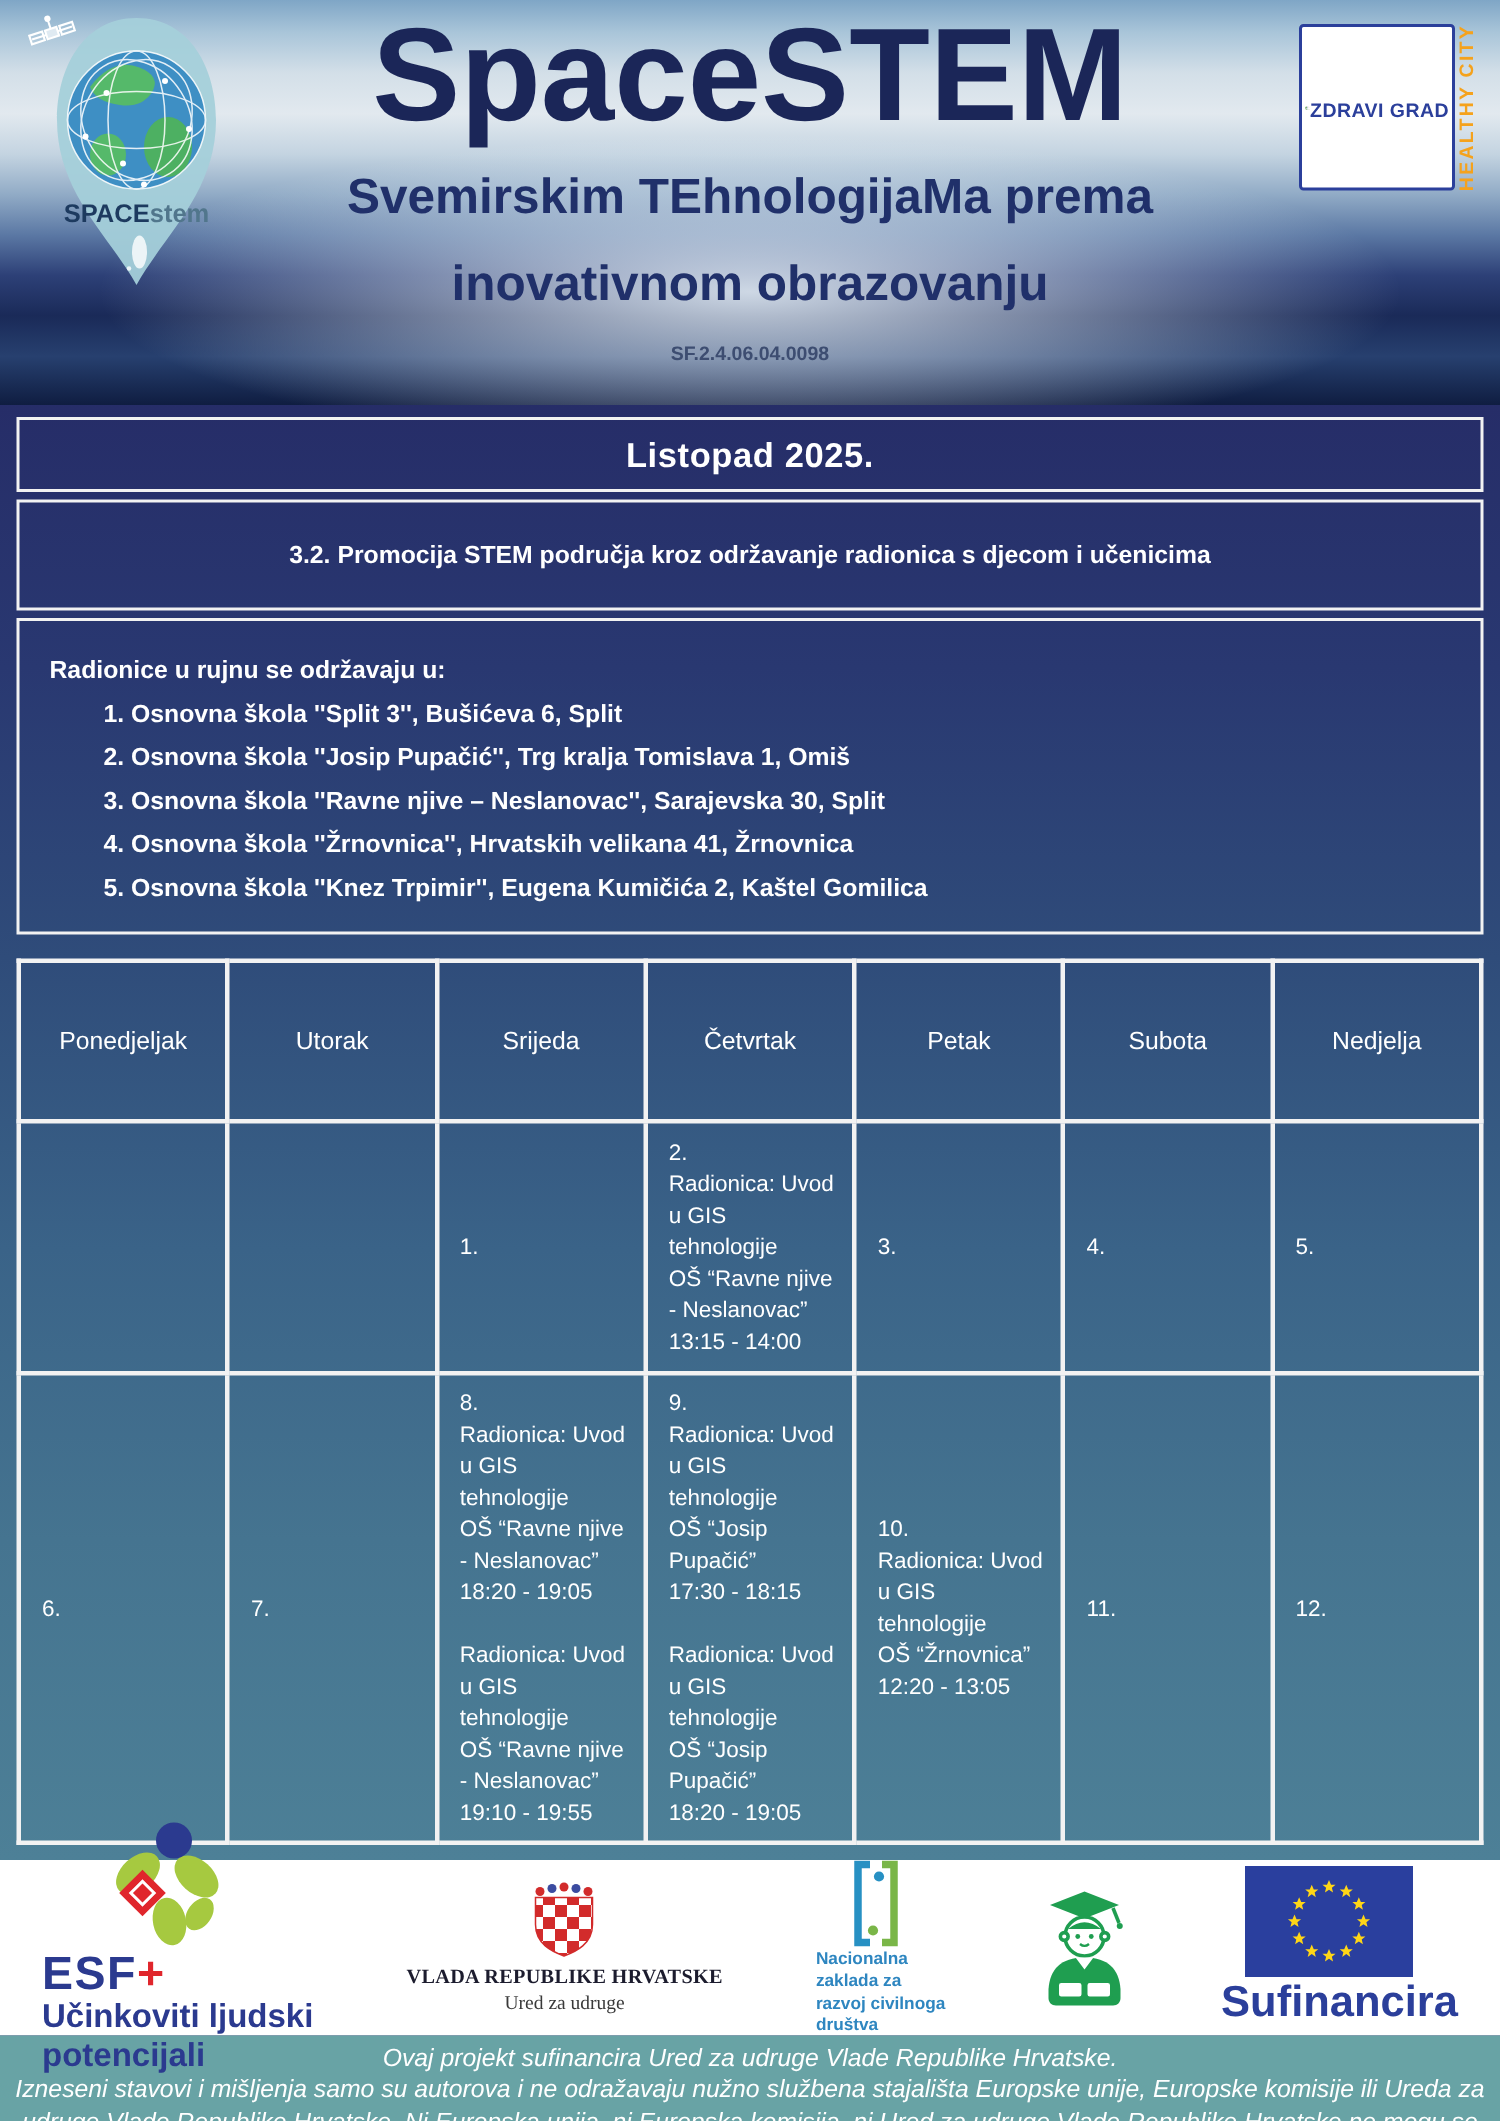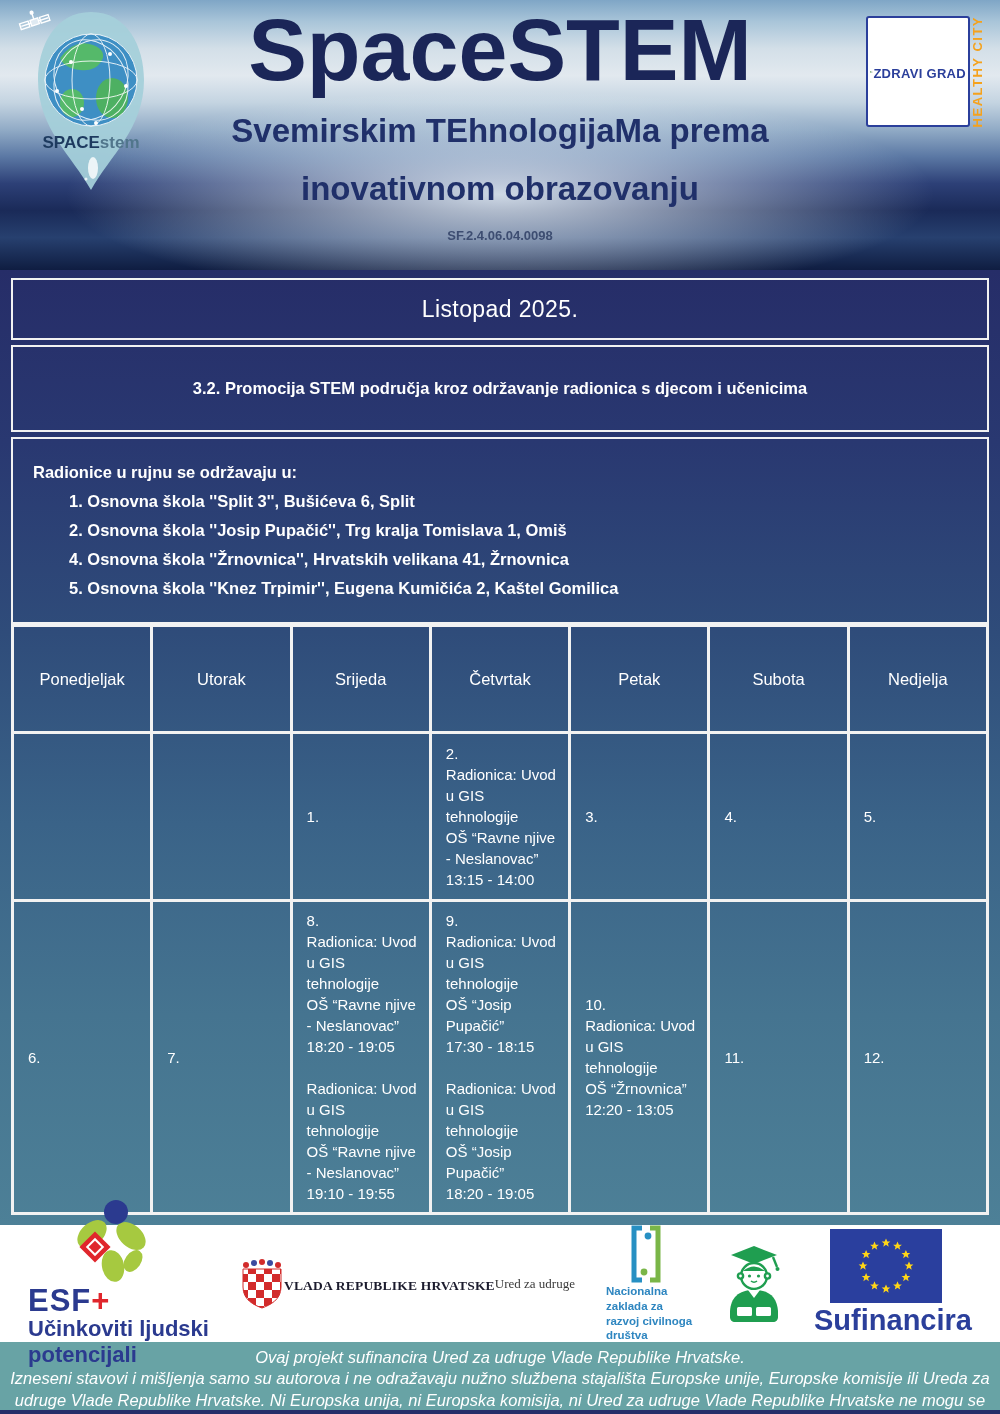--- a/index.html
+++ b/index.html
@@ -26,45 +26,45 @@
     display:flex;flex-direction:row;align-items:center;padding:4px 2px 3px;}
   .city-caption{font-size:13px;font-weight:bold;color:#2b3f9b;letter-spacing:.3px;margin-top:2px;white-space:nowrap;}
   .city-vertical{writing-mode:vertical-rl;transform:rotate(180deg);
     font-size:13px;font-weight:bold;color:#f5a21c;letter-spacing:1.5px;
     display:flex;align-items:center;padding-left:3px;}
 
   
   .body{padding:8px 11px 10px;
     background:linear-gradient(180deg,#262d68 0%,#293871 18%,#2f4c7a 38%,#3a6388 58%,#457490 78%,#4d8097 100%);}
   .box{border:2px solid #f2f2f2;color:#fff;box-sizing:border-box;margin-bottom:5px;}
-  .month-box{height:62px;display:flex;align-items:center;justify-content:center;
-    font-size:23px;font-weight:normal;letter-spacing:.4px;}
-  .activity-box{height:87px;display:flex;flex-direction:column;align-items:center;justify-content:center;
+  .month-box{height:50px;display:flex;align-items:center;justify-content:center;
+    font-size:23px;font-weight:bold;letter-spacing:.4px;}
+  .activity-box{height:74px;display:flex;flex-direction:column;align-items:center;justify-content:center;
     gap:11px;font-size:16.5px;font-weight:bold;text-align:center;}
-  .locations-box{height:187px;padding:24px 20px;font-size:16.5px;font-weight:bold;margin-bottom:0;}
+  .locations-box{height:211px;padding:24px 20px;font-size:16.5px;font-weight:bold;margin-bottom:16px;}
   .locations-box .loc-item{margin:10px 0 0 36px;}
 
   table.calendar{width:978px;border-collapse:collapse;table-layout:fixed;}
   .calendar th,.calendar td{border:3px solid #f2f2f2;color:#fff;box-sizing:border-box;}
   .calendar th{height:107px;font-weight:400;font-size:16.5px;text-align:center;}
   .calendar tr.r1 td{height:168px;}
   .calendar tr.r2 td{height:291px;}
   .calendar td{vertical-align:middle;text-align:left;padding:8px 8px 8px 14px;
     font-size:15px;line-height:1.4;}
   .cell-text{white-space:pre-line;display:block;}
 
   
   .logos{height:117px;background:#fff;display:flex;align-items:center;
     justify-content:space-between;padding:0 28px;}
   .logo-item{display:flex;align-items:center;flex-direction:column;}
   .esf-text .esf-brand{font-size:31px;font-weight:600;color:#2b3a8f;letter-spacing:1px;line-height:1;}
   .esf-text .esf-plus{color:#e0262c;}
   .esf-text .esf-line{font-size:22px;font-weight:bold;color:#2b3a8f;line-height:1.2;}
   .esf svg{margin-right:12px;}
-  .vlada{flex-direction:row;font-family:"Liberation Serif",serif;text-align:center;}
+  .vlada{flex-direction:column;font-family:"Liberation Serif",serif;text-align:center;}
   .vlada-l1{font-size:13.5px;font-weight:bold;color:#1c1c2e;margin-top:4px;letter-spacing:.2px;}
   .vlada-l2{font-size:13px;color:#3a3a3a;margin-top:1px;}
   .zaklada svg{margin-right:8px;}
   .zaklada-text{width:88px;font-size:11.5px;font-weight:bold;color:#2e86c0;line-height:1.3;}
   .eu svg{margin-right:14px;}
   .eu-text{font-size:29px;font-weight:bold;color:#2b3f9b;line-height:1.2;}
 
   
   .disclaimer{height:68px;background:#68a3a5;color:#fff;font-style:italic;
     text-align:center;font-size:16.5px;line-height:1.3;padding-top:5px;box-sizing:border-box;}
@@ -162,20 +162,21 @@
     <div class="box month-box">Listopad 2025.</div>
 
     <div class="box activity-box">
       <div>3.2. Promocija STEM područja kroz održavanje radionica s djecom i učenicima</div>
     </div>
 
     <div class="box locations-box">
       <div>Radionice u rujnu se održavaju u:</div>
       <div class="loc-item">1. Osnovna škola ''Split 3'', Bušićeva 6, Split</div>
       <div class="loc-item">2. Osnovna škola ''Josip Pupačić'', Trg kralja Tomislava 1, Omiš</div>
+      <div class="loc-item">3. Osnovna škola ''Ravne njive – Neslanovac'', Sarajevska 30, Split</div>
       <div class="loc-item">4. Osnovna škola ''Žrnovnica'', Hrvatskih velikana 41, Žrnovnica</div>
       <div class="loc-item">5. Osnovna škola ''Knez Trpimir'', Eugena Kumičića 2, Kaštel Gomilica</div>
     </div>
 
     <table class="calendar">
       <thead>
         <tr>
           <th>Ponedjeljak</th>
           <th>Utorak</th>
           <th>Srijeda</th>

